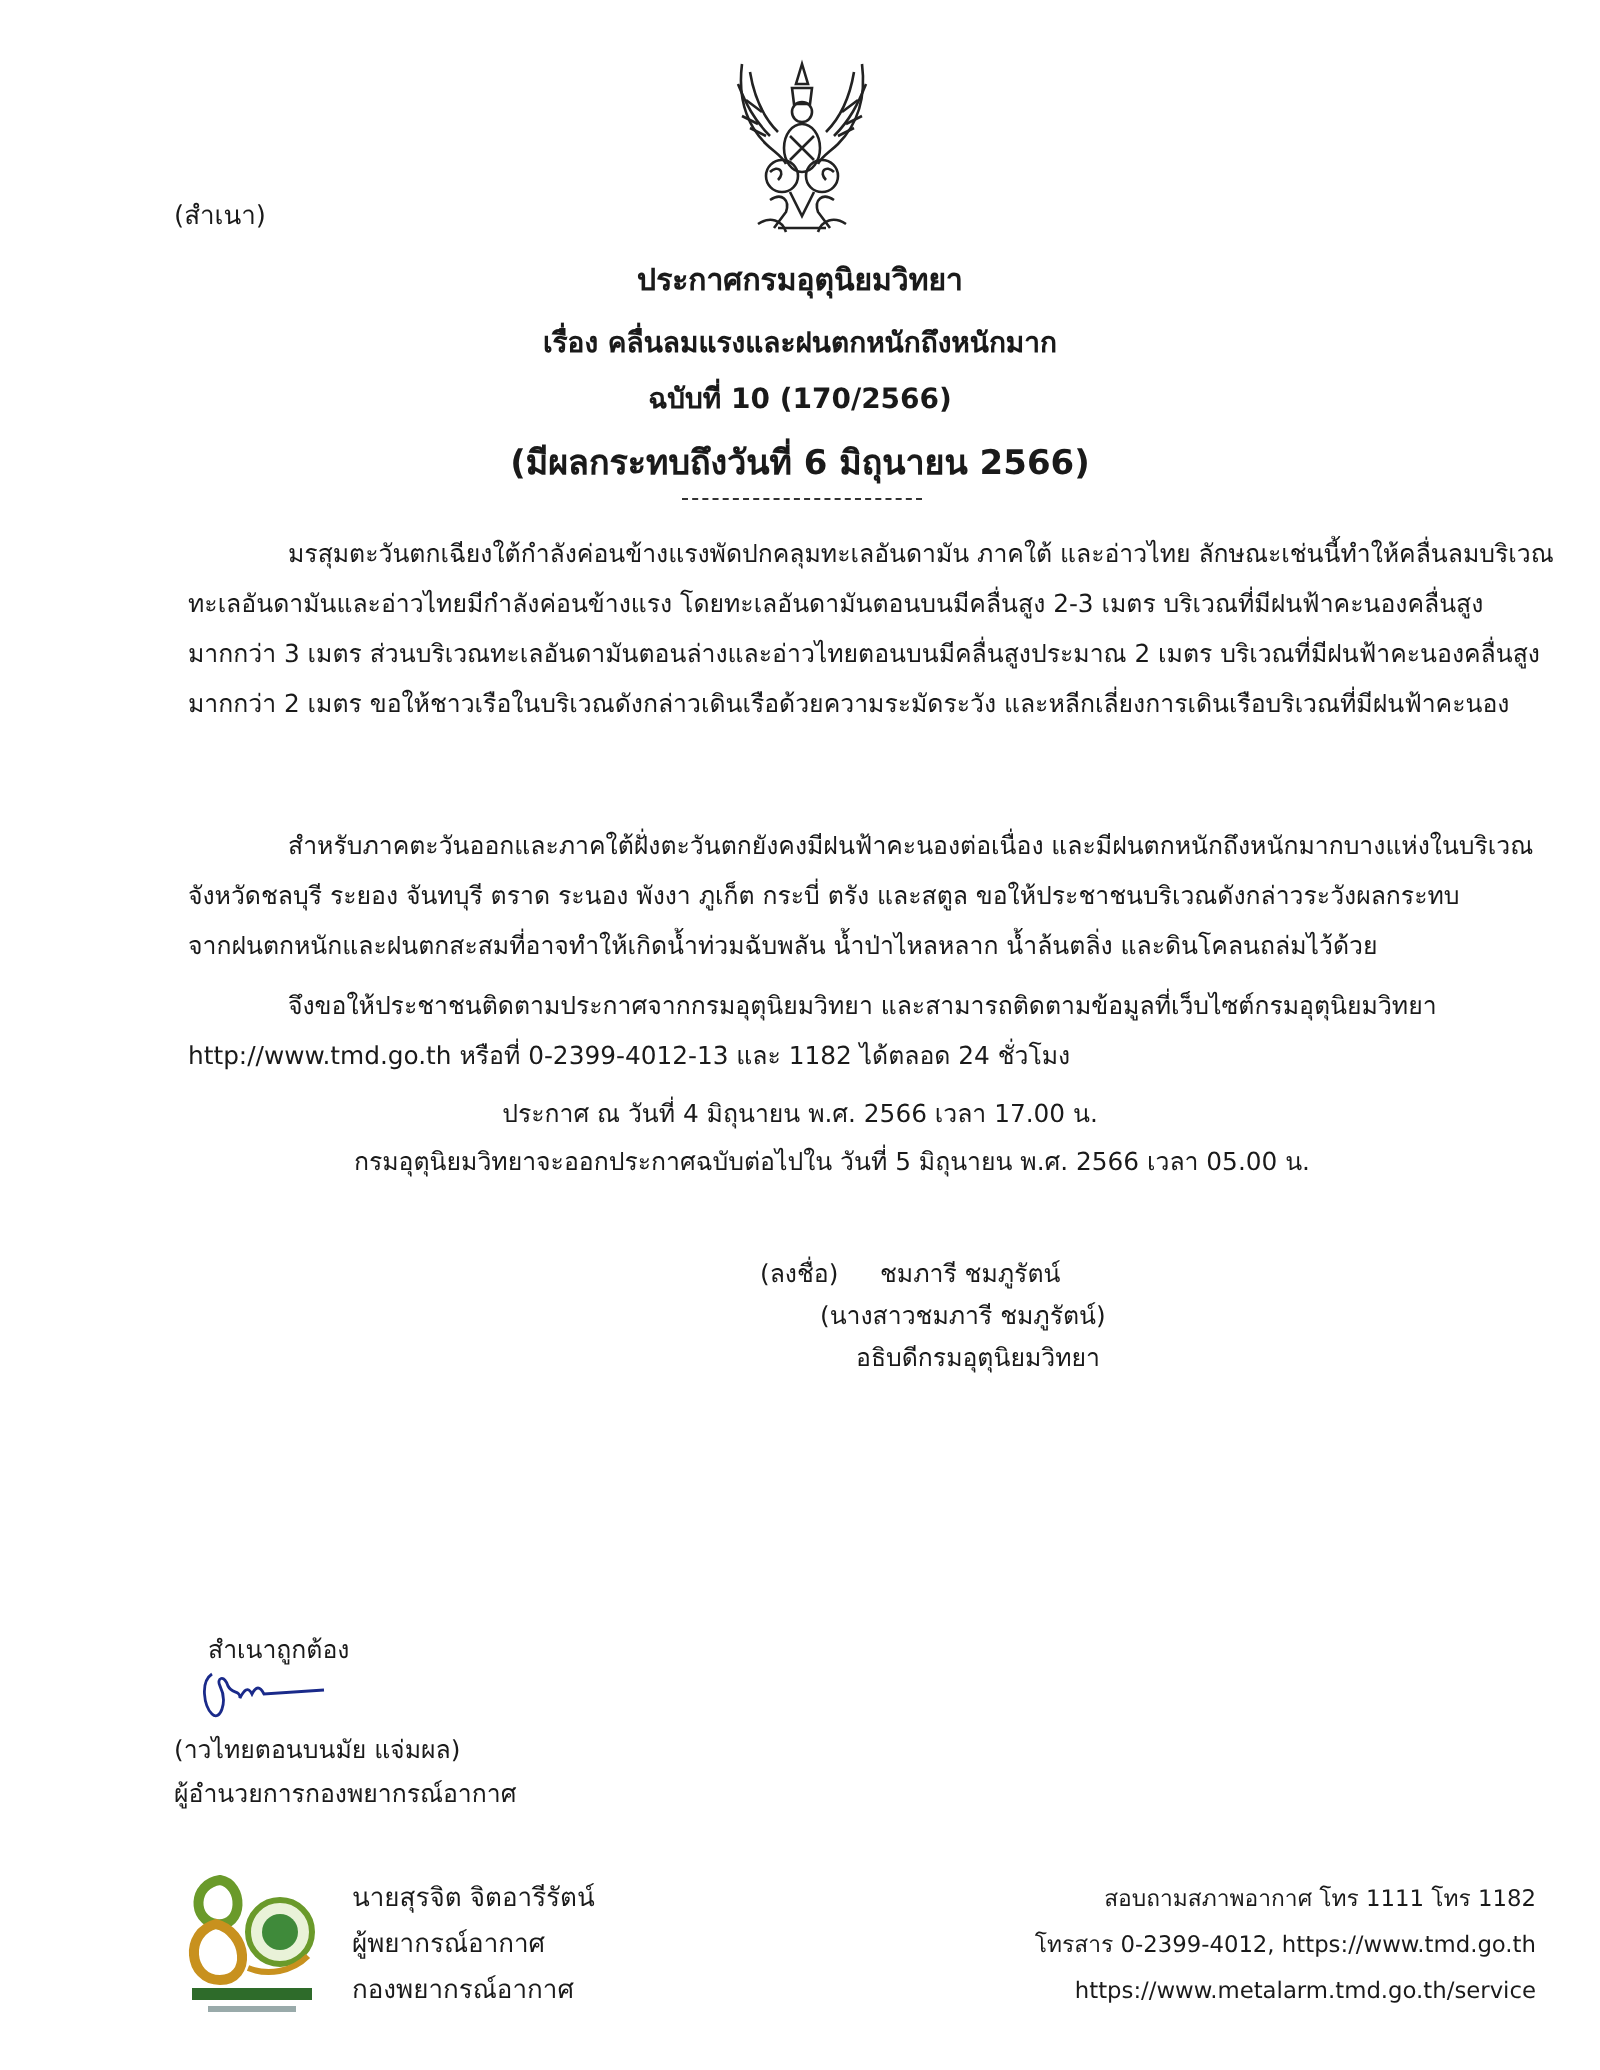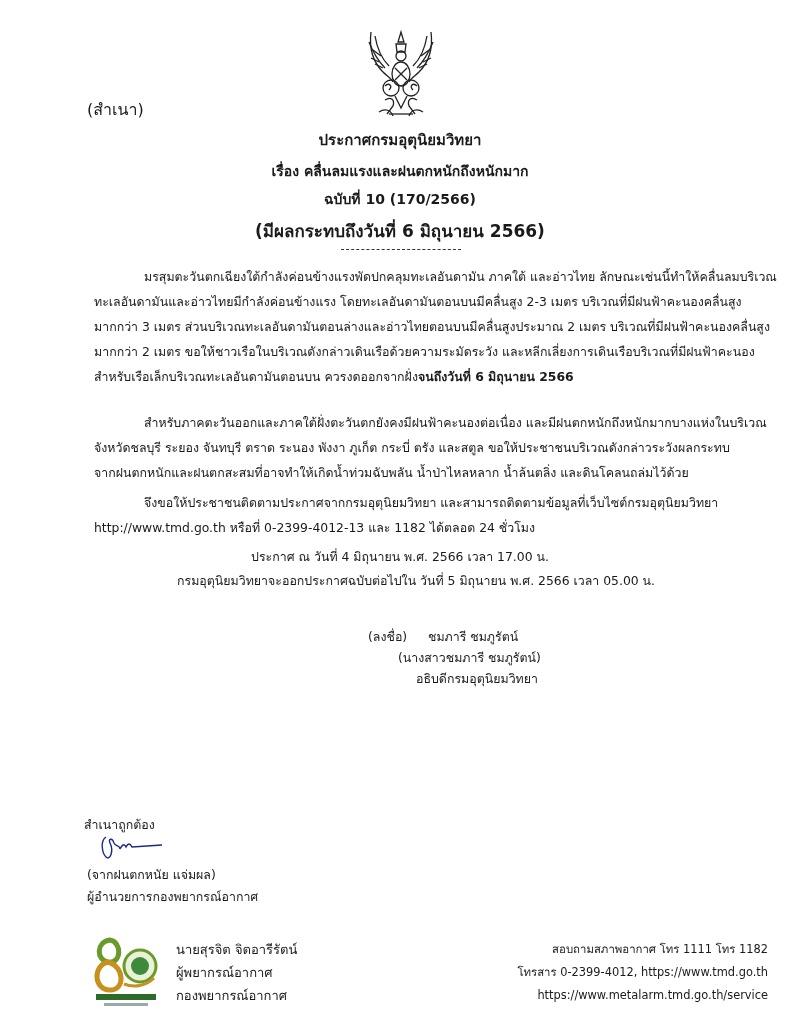--- a/index.html
+++ b/index.html
@@ -3,41 +3,41 @@
 <meta charset="utf-8">
 <style>
   html, body { margin: 0; padding: 0; background: #ffffff; }
   body {
     width: 800px; height: 1035px; position: relative; overflow: hidden;
     font-family: "DejaVu Sans", "Liberation Sans", sans-serif;
     color: #1a1a1a; font-size: 12.6px;
   }
   .abs { position: absolute; }
   .emblem { left: 365px; top: 28px; width: 72px; height: 92px; }
-  .copy-mark { left: 87px; top: 97px; font-size: 16px; }
+  .copy-mark { left: 87px; top: 97px; font-size: 13px; }
   .center { left: 0; width: 800px; text-align: center; }
   .title1 { top: 128px; font-weight: bold; font-size: 15px; }
   .title2 { top: 160px; font-weight: bold; font-size: 14px; }
   .title3 { top: 188px; font-weight: bold; font-size: 14px; }
   .title4 { top: 217px; font-weight: bold; font-size: 17px; }
   .sep { left: 341px; top: 249px; width: 120px; border-top: 1.4px dashed #333; }
   .para { left: 94px; width: 620px; line-height: 25px; font-size: 12.4px; }
   .para .line { white-space: nowrap; display: block; }
   .para .indent { padding-left: 50px; }
   .p1 { top: 264px; }
   .p2 { top: 410px; }
   .p3 { top: 490px; }
   .issue1 { top: 547px; font-size: 12.4px; }
   .issue2 { top: 571px; font-size: 12.4px; margin-left: 16px; }
-  .sig { left: 368px; top: 626px; font-size: 12.4px; line-height: 21px; }
+  .sig { left: 380px; top: 626px; font-size: 12.4px; line-height: 21px; }
   .sig .row { white-space: nowrap; }
   .sig .label { display: inline-block; width: 60px; }
   .sig .r2 { padding-left: 30px; text-align: center; }
   .sig .r3 { padding-left: 48px; }
-  .cert { left: 84px; top: 815px; font-size: 12.4px; }
+  .cert { left: 104px; top: 815px; font-size: 12.4px; }
   .signature { left: 96px; top: 833px; width: 70px; height: 30px; }
   .cert-name { left: 87px; top: 865px; font-size: 12.4px; white-space: nowrap; }
   .cert-pos { left: 87px; top: 887px; font-size: 12.4px; white-space: nowrap; }
   .logo { left: 88px; top: 934px; width: 76px; height: 76px; }
   .foot-left { left: 176px; top: 938px; font-size: 13px; line-height: 23px; white-space: nowrap; }
   .foot-right { right: 32px; top: 938px; font-size: 11.4px; line-height: 23px; text-align: right; white-space: nowrap; }
 </style>
 </head>
 <body>
 
@@ -79,21 +79,20 @@
 <div class="abs center title2">เรื่อง คลื่นลมแรงและฝนตกหนักถึงหนักมาก</div>
 <div class="abs center title3">ฉบับที่ 10 (170/2566)</div>
 <div class="abs center title4">(มีผลกระทบถึงวันที่ 6 มิถุนายน 2566)</div>
 <div class="abs sep"></div>
 
 <div class="abs para p1">
   <span class="line indent">มรสุมตะวันตกเฉียงใต้กำลังค่อนข้างแรงพัดปกคลุมทะเลอันดามัน ภาคใต้ และอ่าวไทย ลักษณะเช่นนี้ทำให้คลื่นลมบริเวณ</span>
   <span class="line">ทะเลอันดามันและอ่าวไทยมีกำลังค่อนข้างแรง โดยทะเลอันดามันตอนบนมีคลื่นสูง 2-3 เมตร บริเวณที่มีฝนฟ้าคะนองคลื่นสูง</span>
   <span class="line">มากกว่า 3 เมตร ส่วนบริเวณทะเลอันดามันตอนล่างและอ่าวไทยตอนบนมีคลื่นสูงประมาณ 2 เมตร บริเวณที่มีฝนฟ้าคะนองคลื่นสูง</span>
   <span class="line">มากกว่า 2 เมตร ขอให้ชาวเรือในบริเวณดังกล่าวเดินเรือด้วยความระมัดระวัง และหลีกเลี่ยงการเดินเรือบริเวณที่มีฝนฟ้าคะนอง</span>
-  <span class="line"><span>สำหรับเรือเล็กบริเวณทะเลอันดามันตอนบน ควรงดออกจากฝั่ง</span><b>จนถึงวันที่ 6 มิถุนายน 2566</b></span>
 </div>
 
 <div class="abs para p2">
   <span class="line indent">สำหรับภาคตะวันออกและภาคใต้ฝั่งตะวันตกยังคงมีฝนฟ้าคะนองต่อเนื่อง และมีฝนตกหนักถึงหนักมากบางแห่งในบริเวณ</span>
   <span class="line">จังหวัดชลบุรี ระยอง จันทบุรี ตราด ระนอง พังงา ภูเก็ต กระบี่ ตรัง และสตูล ขอให้ประชาชนบริเวณดังกล่าวระวังผลกระทบ</span>
   <span class="line">จากฝนตกหนักและฝนตกสะสมที่อาจทำให้เกิดน้ำท่วมฉับพลัน น้ำป่าไหลหลาก น้ำล้นตลิ่ง และดินโคลนถล่มไว้ด้วย</span>
 </div>
 
 <div class="abs para p3">
   <span class="line indent">จึงขอให้ประชาชนติดตามประกาศจากกรมอุตุนิยมวิทยา และสามารถติดตามข้อมูลที่เว็บไซต์กรมอุตุนิยมวิทยา</span>
@@ -108,21 +107,21 @@
   <div class="row r2">(นางสาวชมภารี ชมภูรัตน์)</div>
   <div class="row r3">อธิบดีกรมอุตุนิยมวิทยา</div>
 </div>
 
 <div class="abs cert">สำเนาถูกต้อง</div>
 <div class="abs signature">
   <svg width="70" height="30" viewBox="0 0 70 30">
     <path d="M10 4 C4 8 6 20 10 24 C14 28 18 18 14 10 C12 6 16 4 18 10 C20 14 24 12 24 16 C26 12 28 10 30 14 C32 10 34 10 36 14 L66 12" fill="none" stroke="#1a2a8a" stroke-width="1.4"></path>
   </svg>
 </div>
-<div class="abs cert-name">(จากฝนตกหนัย แจ่มผล)</div>
+<div class="abs cert-name">(าวไทยตอนบนมัย แจ่มผล)</div>
 <div class="abs cert-pos">ผู้อำนวยการกองพยากรณ์อากาศ</div>
 
 <div class="abs logo">
   <svg width="76" height="76" viewBox="0 0 76 76">
     <path d="M22 6 C8 8 8 26 20 28 C34 30 34 8 22 6 Z" fill="none" stroke="#6a9a2a" stroke-width="5"></path>
     <path d="M20 28 C4 32 6 56 22 56 C38 56 36 32 20 28 Z" fill="none" stroke="#c8911e" stroke-width="5"></path>
     <circle cx="52" cy="32" r="16" fill="#e9f2d8" stroke="#6a9a2a" stroke-width="3"></circle>
     <circle cx="52" cy="32" r="9" fill="#3f8a3a"></circle>
     <path d="M36 50 C46 54 58 52 66 44" fill="none" stroke="#c8911e" stroke-width="3"></path>
     <rect x="8" y="60" width="60" height="6" fill="#2e6b2a"></rect>

